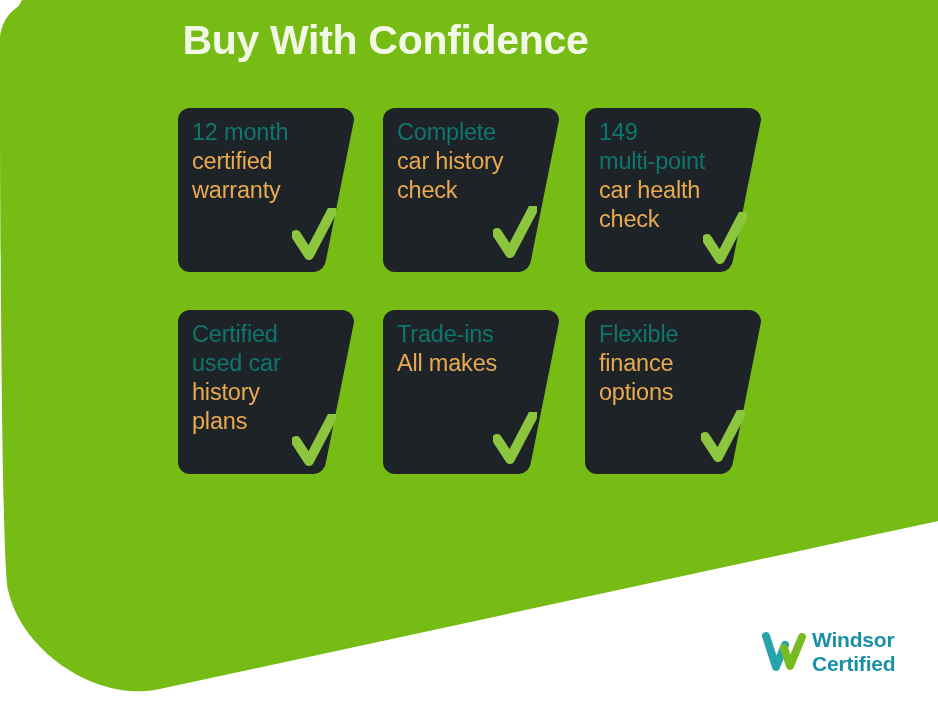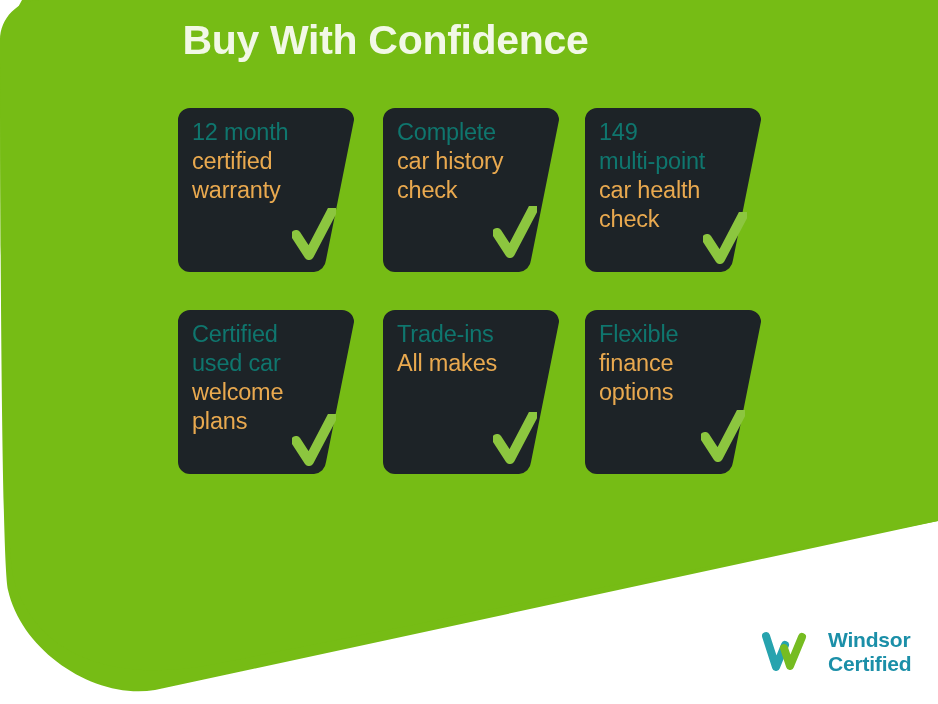--- a/index.html
+++ b/index.html
@@ -103,21 +103,21 @@
 
   
   .logo {
     position: absolute;
     left: 762px;
     top: 624px;
     width: 170px;
     height: 56px;
     display: flex;
     align-items: center;
-    gap: 20px;
+    gap: 4px;
   }
   .logo-mark { width: 46px; height: 46px; flex: 0 0 auto; }
   .logo-text {
     font-size: 21px;
     line-height: 24px;
     font-weight: bold;
     color: #1b8fa8;
     letter-spacing: -0.2px;
   }
   .logo-text .l2 { display: block; }
@@ -187,21 +187,21 @@
     </div>
 
     <div class="card c3">
       <svg class="shape" viewBox="0 0 176 164" xmlns="http://www.w3.org/2000/svg" aria-hidden="true">
         <path d="M12 0 H164 A12 12 0 0 1 176 12 L148 152 A13 13 0 0 1 136 164 H12
                  A12 12 0 0 1 0 152 V12 A12 12 0 0 1 12 0 Z" fill="#1d2327"></path>
       </svg>
       <div class="body">
         <span class="line white">Certified</span>
         <span class="line white">used car</span>
-        <span class="line gold">welcome</span>
+        <span class="line gold">history</span>
         <span class="line gold">plans</span>
       </div>
       <svg class="tick" style="left:114px; top:104px;" viewBox="0 0 44 52" xmlns="http://www.w3.org/2000/svg" aria-hidden="true">
         <path d="M4 27 L17 47 L40 3" stroke="#8cc63f" stroke-width="10" stroke-linecap="round" stroke-linejoin="round" fill="none"></path>
       </svg>
     </div>
 
     <div class="card c4">
       <svg class="shape" viewBox="0 0 176 164" xmlns="http://www.w3.org/2000/svg" aria-hidden="true">
         <path d="M12 0 H164 A12 12 0 0 1 176 12 L148 152 A13 13 0 0 1 136 164 H12

